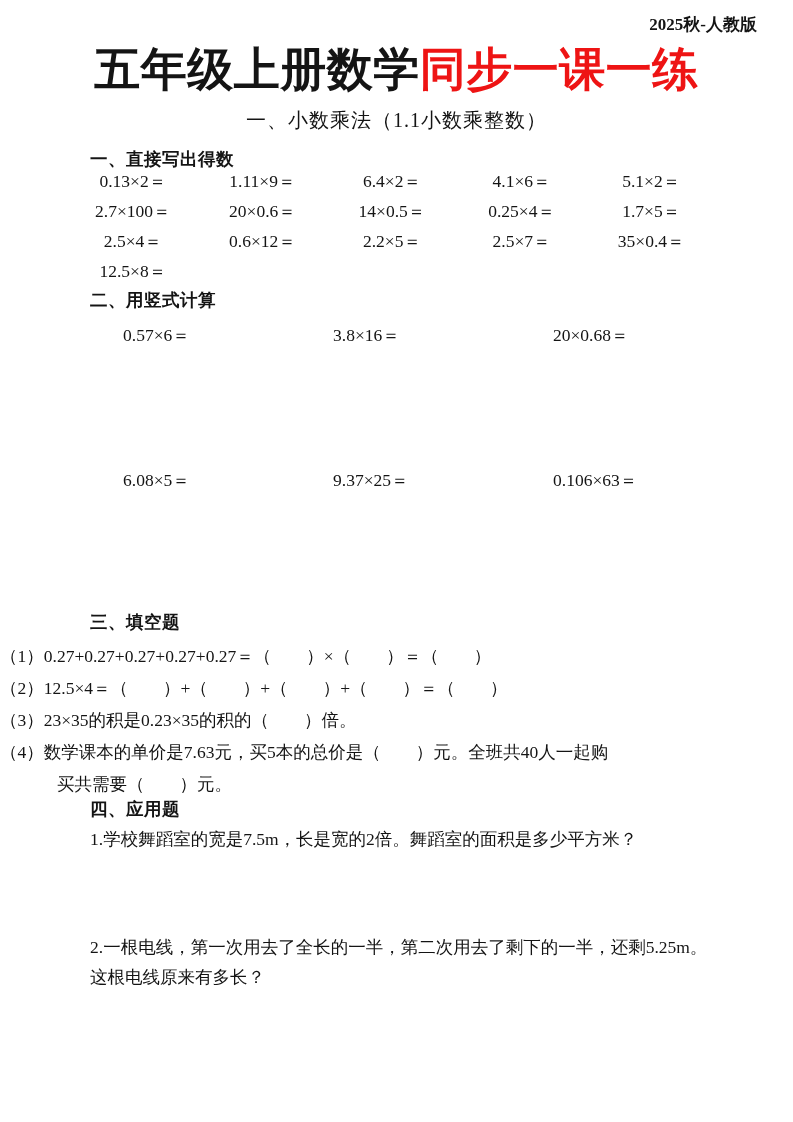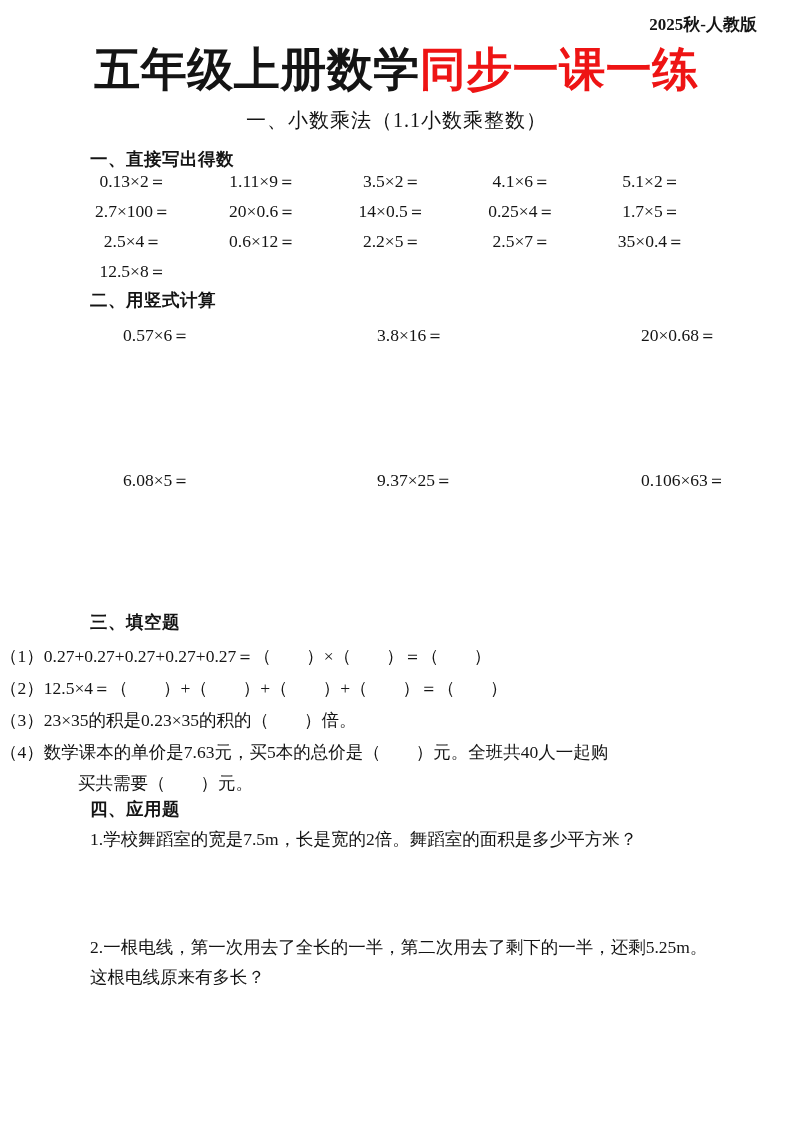--- a/index.html
+++ b/index.html
@@ -37,28 +37,28 @@
   .s1grid{
     position:absolute;left:68px;top:166px;width:648px;
     display:grid;grid-template-columns:repeat(5,1fr);grid-auto-rows:30px;
     align-items:center;font-size:17.5px;
   }
   .s1grid .cell{text-align:center;white-space:nowrap;}
   .s2h{top:288px;}
   .s2r{
     position:absolute;left:123px;width:640px;
     display:grid;grid-template-columns:210px 220px 1fr;
-    font-size:17.5px;white-space:nowrap;gap:44px;
+    font-size:17.5px;white-space:nowrap;
   }
   .s2r.r1{top:323px;}
   .s2r.r2{top:468px;}
   .s3h{top:610px;}
   .s3items{position:absolute;left:0;top:640px;width:760px;font-size:17.5px;}
   .s3line{height:32px;line-height:32px;white-space:nowrap;}
-  .s3line.cont{padding-left:78px;font-family:Liberation Mono, monospace;}
+  .s3line.cont{padding-left:57px;}
   .s4h{top:797px;}
   .s4p{position:absolute;left:90px;width:702px;font-size:17.5px;line-height:30px;}
   .s4p.p1{top:824px;}
   .s4p.p2{top:932px;}
   .footer{
     position:absolute;top:1083px;left:0;width:100%;
     text-align:center;font-size:10px;color:#222;
   }
 </style>
 </head>
@@ -69,21 +69,21 @@
   <div class="edition">2025秋-人教版</div>
 
   <h1 class="title"><span class="t-black">五年级上册数学</span><span class="t-red">同步一课一练</span></h1>
 
   <div class="subtitle">一、小数乘法（1.1小数乘整数）</div>
 
   <div class="heading s1h">一、直接写出得数</div>
   <div class="s1grid">
     <div class="cell">0.13×2＝</div>
     <div class="cell">1.11×9＝</div>
-    <div class="cell">3.5×2＝</div>
+    <div class="cell">6.4×2＝</div>
     <div class="cell">4.1×6＝</div>
     <div class="cell">5.1×2＝</div>
     <div class="cell">2.7×100＝</div>
     <div class="cell">20×0.6＝</div>
     <div class="cell">14×0.5＝</div>
     <div class="cell">0.25×4＝</div>
     <div class="cell">1.7×5＝</div>
     <div class="cell">2.5×4＝</div>
     <div class="cell">0.6×12＝</div>
     <div class="cell">2.2×5＝</div>

